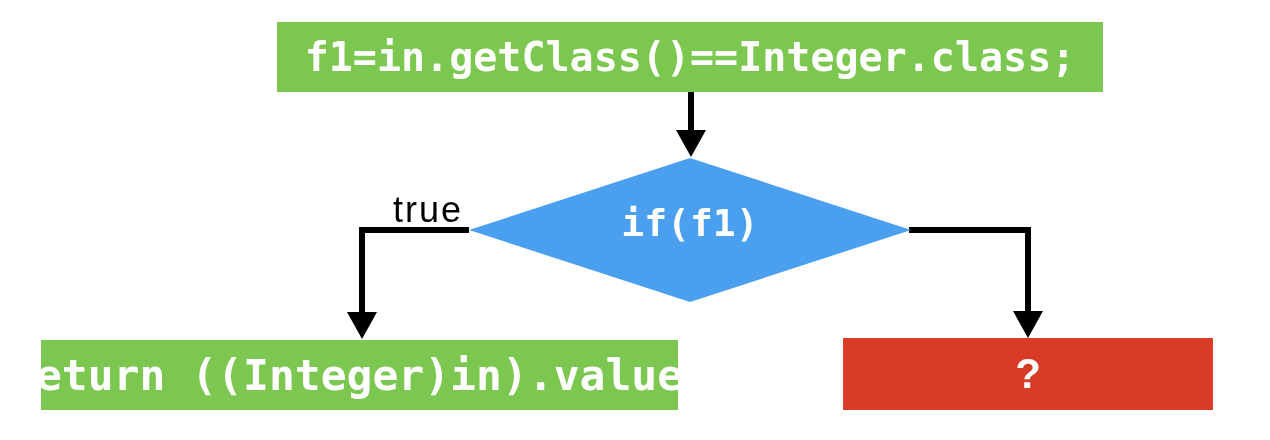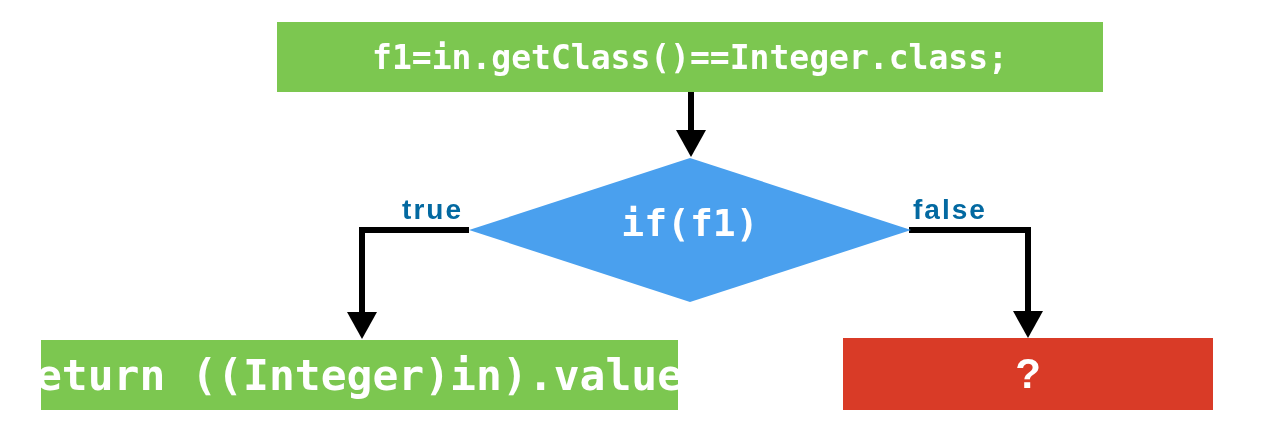--- a/index.html
+++ b/index.html
@@ -42,42 +42,42 @@
   .unknown { background: #D93B27; }
   .top-box   { left: 277px; top: 22px;  width: 826px; height: 70px; }
   .left-box  { left: 41px;  top: 340px; width: 637px; height: 70px; }
   .right-box { left: 843px; top: 338px; width: 370px; height: 72px; }
   .code {
     font-family: "DejaVu Sans Mono", monospace;
     font-weight: bold;
     color: #ffffff;
     white-space: pre;
   }
-  .top-box .code  { font-size: 33px; }
+  .top-box .code  { font-size: 40px; }
   .left-box .code { font-size: 43px; }
   .diamond-label {
     position: absolute;
     left: 540px;
     top: 204px;
     width: 300px;
     text-align: center;
     font-family: "DejaVu Sans Mono", monospace;
     font-weight: bold;
     font-size: 38px;
     line-height: 38px;
     color: #ffffff;
   }
   .branch-label {
     position: absolute;
     top: 191px;
-    font-weight: bold;
-    font-size: 28px;
+    font-weight: normal;
+    font-size: 36px;
     line-height: 38px;
     letter-spacing: 2px;
-    color: #0369a1;
+    color: #000000;
   }
   .true-label  { left: 280px; width: 183px; text-align: right; }
   .false-label { left: 913px; width: 220px; text-align: left; }
   .qmark {
     font-family: "Liberation Sans", sans-serif;
     font-weight: bold;
     font-size: 42px;
     color: #ffffff;
   }
 </style>
@@ -103,21 +103,20 @@
   </svg>
 
   <div class="node process top-box">
     <span class="code">f1=in.getClass()==Integer.class;</span>
   </div>
 
   <div class="diamond-label">if(f1)</div>
 
   <div class="branch-label true-label">true</div>
 
-  <div class="branch-label false-label">false</div>
 
   <div class="node process left-box">
     <span class="code">return ((Integer)in).value;</span>
   </div>
 
   <div class="node unknown right-box">
     <span class="qmark">?</span>
   </div>
 
 </div>

